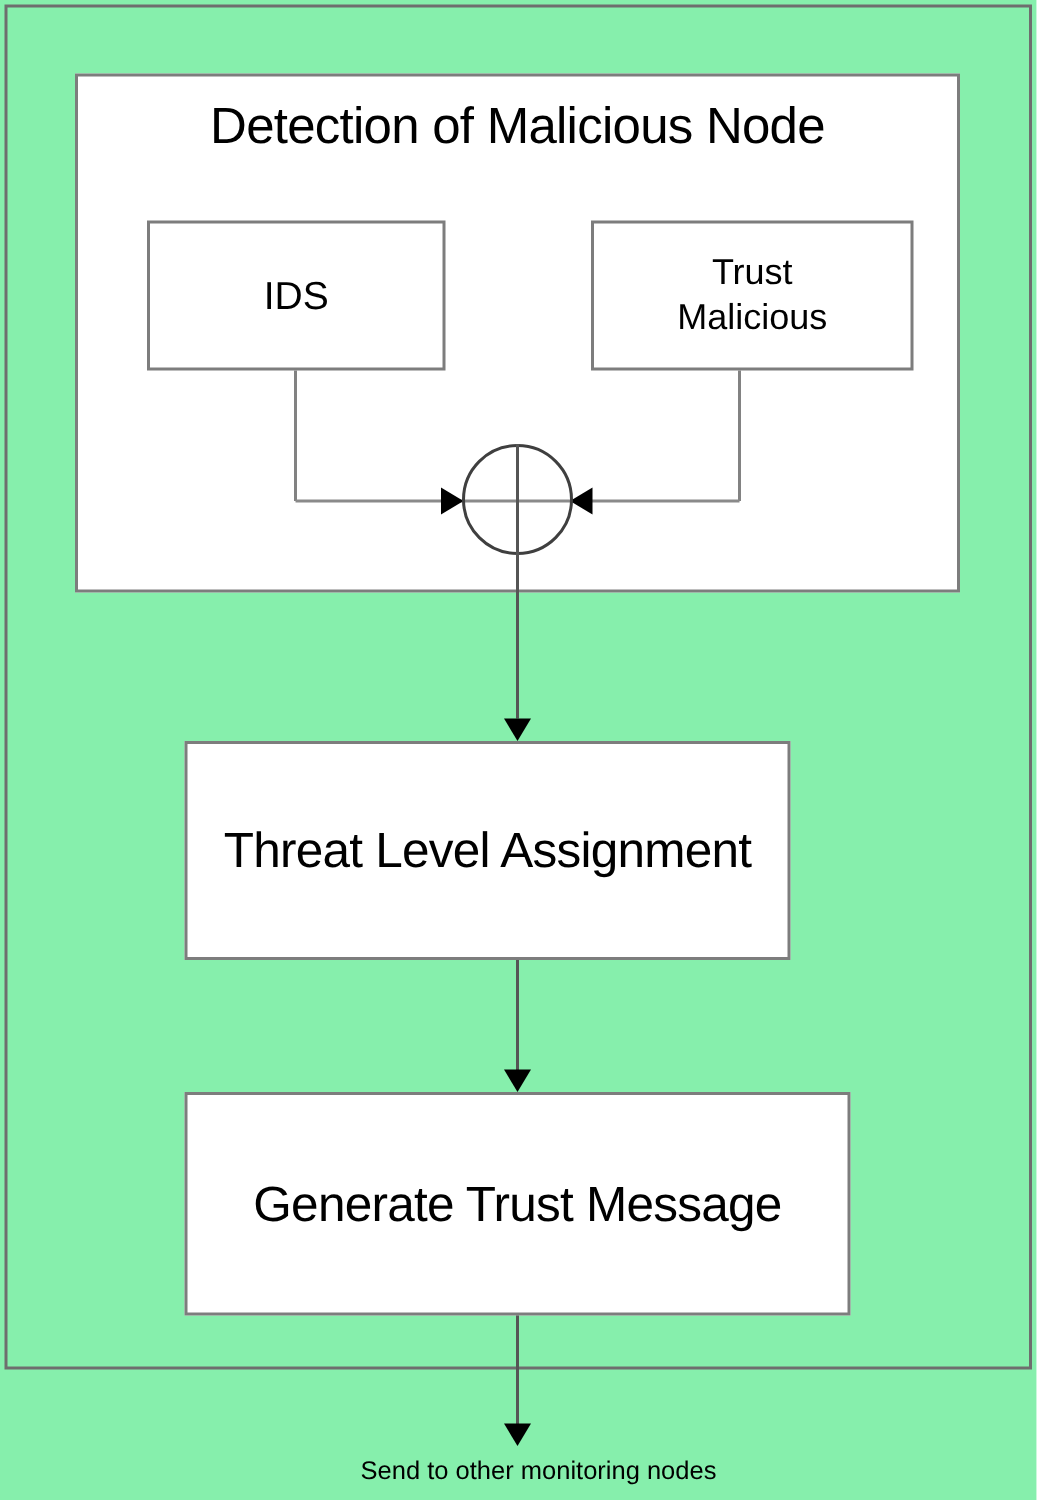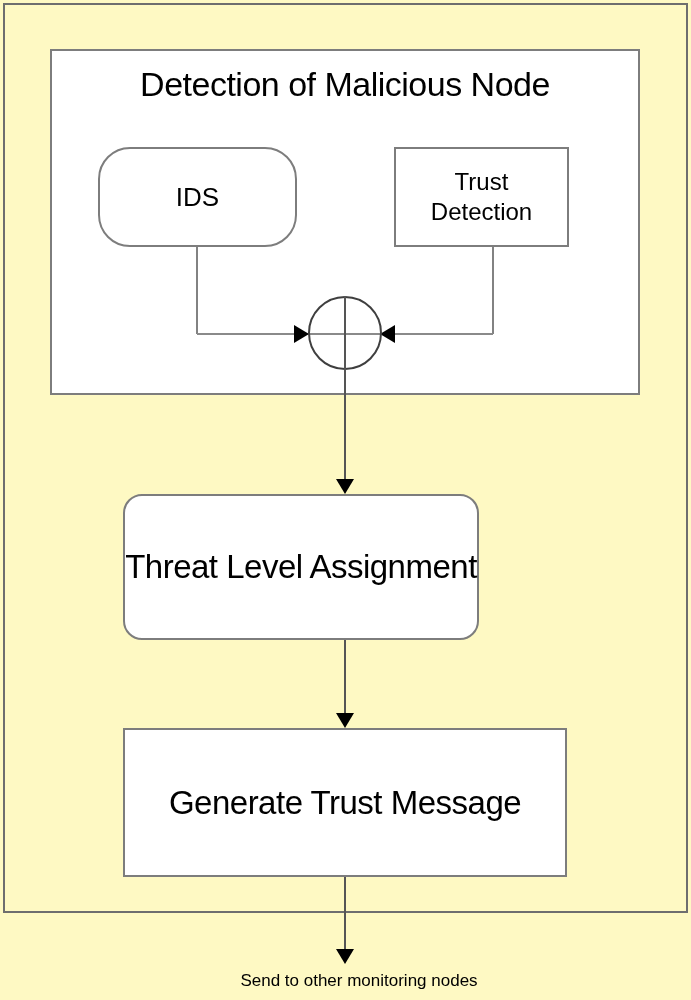--- a/index.html
+++ b/index.html
@@ -4,21 +4,21 @@
 <style>
   html, body {
     margin: 0;
     padding: 0;
     background: #ffffff;
   }
   .canvas {
     position: relative;
     width: 691px;
     height: 1000px;
-    background: #fef9c3;
+    background: #86efac;
     font-family: "Liberation Sans", "DejaVu Sans", sans-serif;
     color: #000000;
     overflow: hidden;
   }
   .abs { position: absolute; box-sizing: border-box; }
 
   
   .outer-border {
     left: 3px; top: 3px; width: 685px; height: 910px;
     border: 2px solid #6e6e6e;
@@ -38,23 +38,23 @@
     white-space: nowrap;
   }
   .node-box {
     border: 2px solid #7d7d7d;
     background: #ffffff;
     display: flex;
     align-items: center;
     justify-content: center;
     text-align: center;
   }
-  .ids-box   { left: 98px;  top: 147px; width: 199px; height: 100px; font-size: 26px; border-radius: 32px; }
-  .trust-box { left: 394px; top: 147px; width: 175px; height: 100px; font-size: 24px; line-height: 30px; }
-  .threat-box   { left: 123px; top: 494px; width: 356px; height: 146px; font-size: 33px; letter-spacing: -0.5px; border-radius: 19px; }
+  .ids-box   { left: 98px;  top: 147px; width: 199px; height: 100px; font-size: 26px; }
+  .trust-box { left: 394px; top: 147px; width: 215px; height: 100px; font-size: 24px; line-height: 30px; }
+  .threat-box   { left: 123px; top: 494px; width: 404px; height: 146px; font-size: 33px; letter-spacing: -0.5px; }
   .generate-box { left: 123px; top: 728px; width: 444px; height: 149px; font-size: 33px; letter-spacing: -0.5px; }
 
   
   .line-v { width: 2px; background: #828282; }
   .line-h { height: 2px; background: #8a8a8a; }
   .line-v-dark { width: 2px; background: #555555; }
 
   .ids-drop   { left: 196px; top: 247px; height: 87px; }
   .trust-drop { left: 492px; top: 247px; height: 87px; }
   .merge-horizontal { left: 197px; top: 333px; width: 296px; }
@@ -109,21 +109,21 @@
   <div class="abs group-box"></div>
   <div class="abs group-title">Detection of Malicious Node</div>
 
   <div class="abs node-box ids-box">
     <span>IDS</span>
   </div>
 
   <div class="abs node-box trust-box">
     <span>
       <span>Trust</span><br>
-      <span>Detection</span>
+      <span>Malicious</span>
     </span>
   </div>
 
   <div class="abs line-v ids-drop"></div>
   <div class="abs line-v trust-drop"></div>
   <div class="abs line-h merge-horizontal"></div>
 
   <div class="abs arrow arrow-right ah-into-junction-left"></div>
   <div class="abs arrow arrow-left ah-into-junction-right"></div>
 

